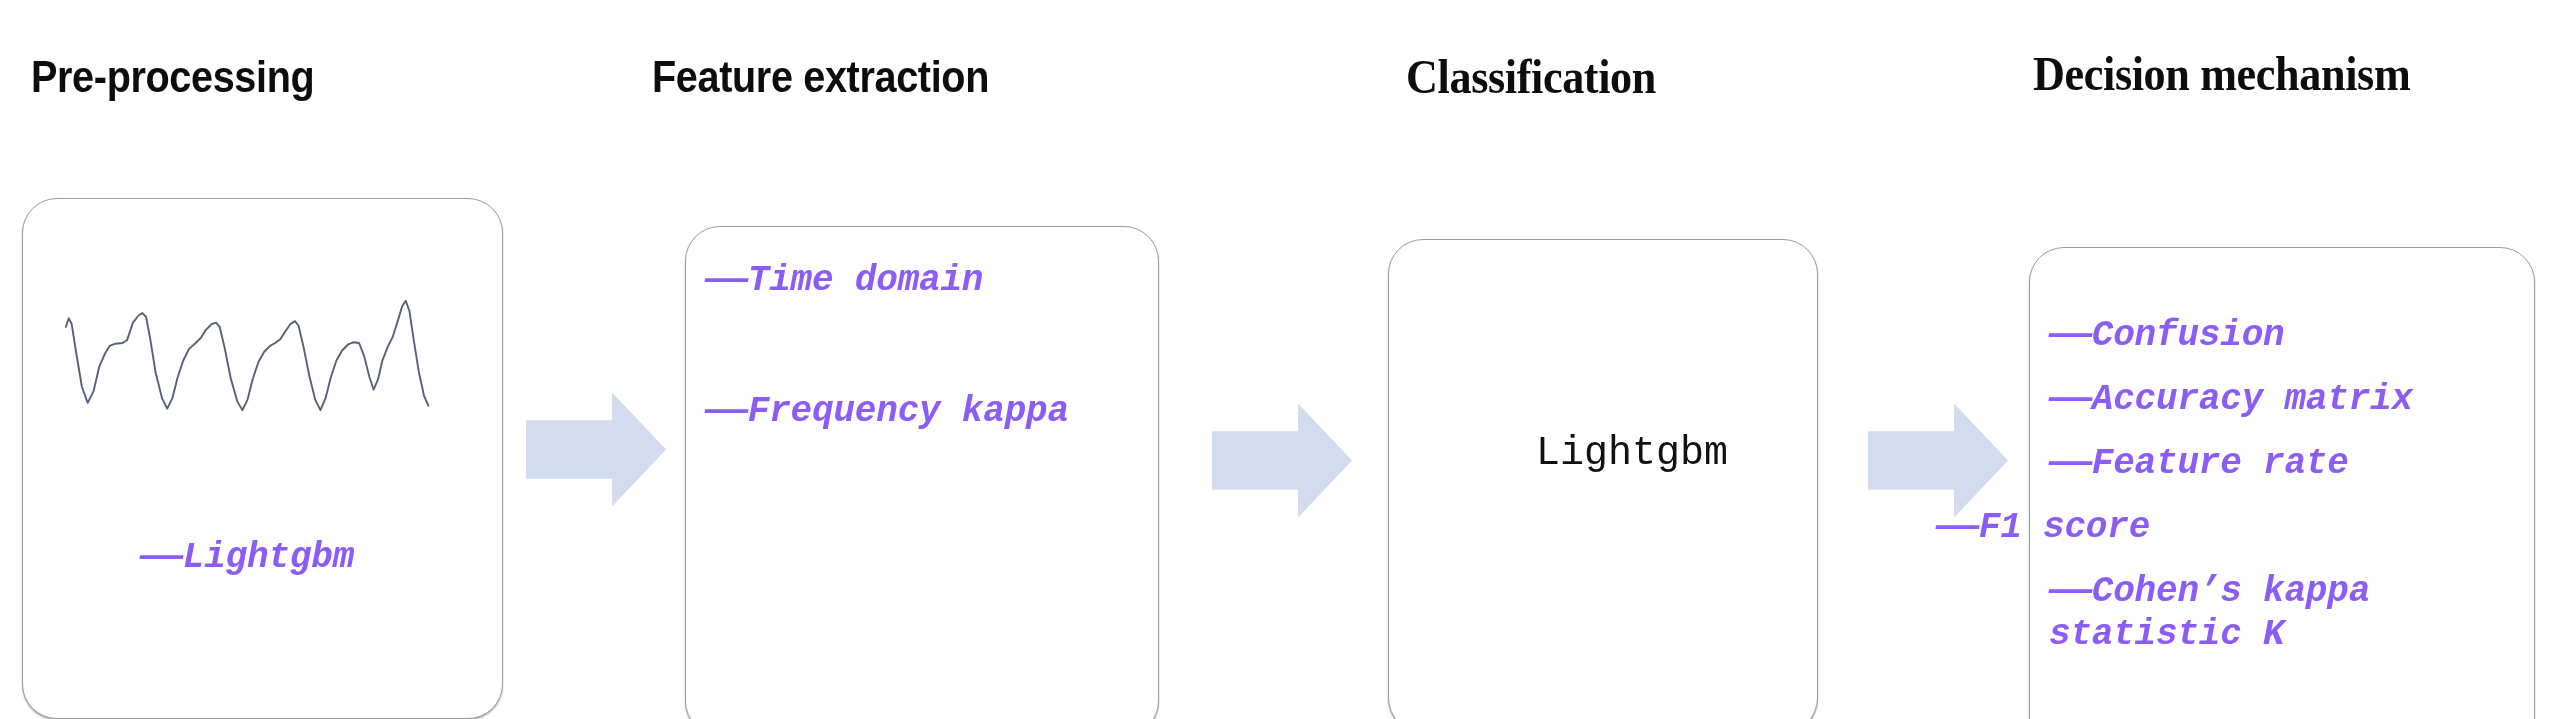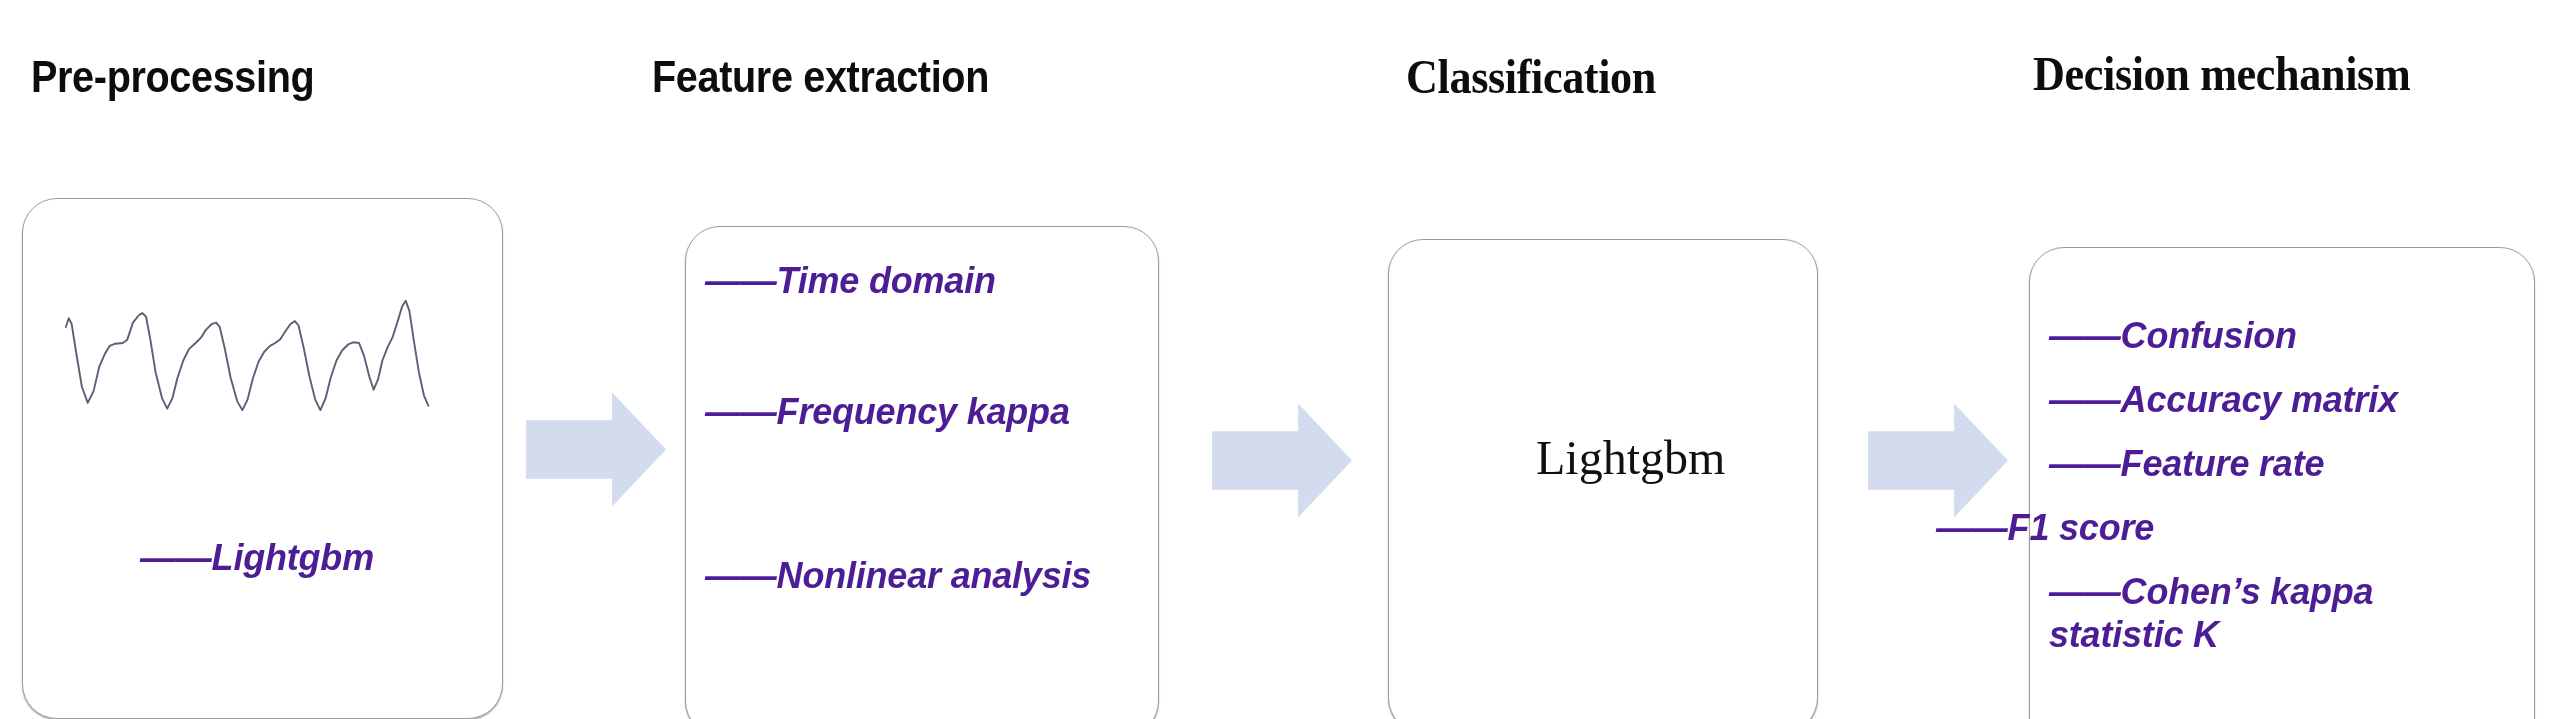--- a/index.html
+++ b/index.html
@@ -59,36 +59,36 @@
 
   
   .flow-arrow {
     position: absolute;
   }
   .flow-arrow svg { display: block; }
 
   
   .box-text {
     position: absolute;
-    color: #4c1d95;
-    font-family: Liberation Sans, sans-serif;
+    color: #8b5cf6;
+    font-family: Liberation Mono, monospace;
     font-style: italic;
     font-weight: bold;
     font-size: 36px;
     line-height: 1.20;
     white-space: pre-line;
     letter-spacing: -0.2px;
   }
   .plain-label {
     position: absolute;
     color: #111111;
-    font-family: Liberation Serif, serif;
+    font-family: Liberation Mono, monospace;
     font-style: normal;
     font-weight: normal;
-    font-size: 48px;
+    font-size: 40px;
     line-height: 1;
     white-space: nowrap;
   }
 
   
   .waveform {
     position: absolute;
   }
   .waveform svg { display: block; }
 </style>
@@ -121,21 +121,20 @@
       <path d="M4 40 L122 40 L122 2 L196 80 L122 158 L122 120 L4 120 Z" fill="#d3dbef"></path>
     </svg>
   </div>
 
   <div class="stage-box" style="left:685px; top:182px; width:474px; height:510px;"></div>
 
   <div class="box-text" style="left:705px; top:215px; width:437px;">——Time domain</div>
 
   <div class="box-text" style="left:705px; top:346px; width:386px;">——Frequency kappa</div>
 
-  <div class="box-text" style="left:705px; top:510px; width:437px;">——Nonlinear analysis</div>
 
   <div class="flow-arrow" style="left:1209px; top:358px;">
     <svg width="146" height="117" viewBox="0 0 200 160">
       <path d="M4 40 L122 40 L122 2 L196 80 L122 158 L122 120 L4 120 Z" fill="#d3dbef"></path>
     </svg>
   </div>
 
   <div class="stage-box" style="left:1388px; top:195px; width:430px; height:494px;"></div>
 
   <div class="plain-label" style="left:1536px; top:390px;">Lightgbm</div>

